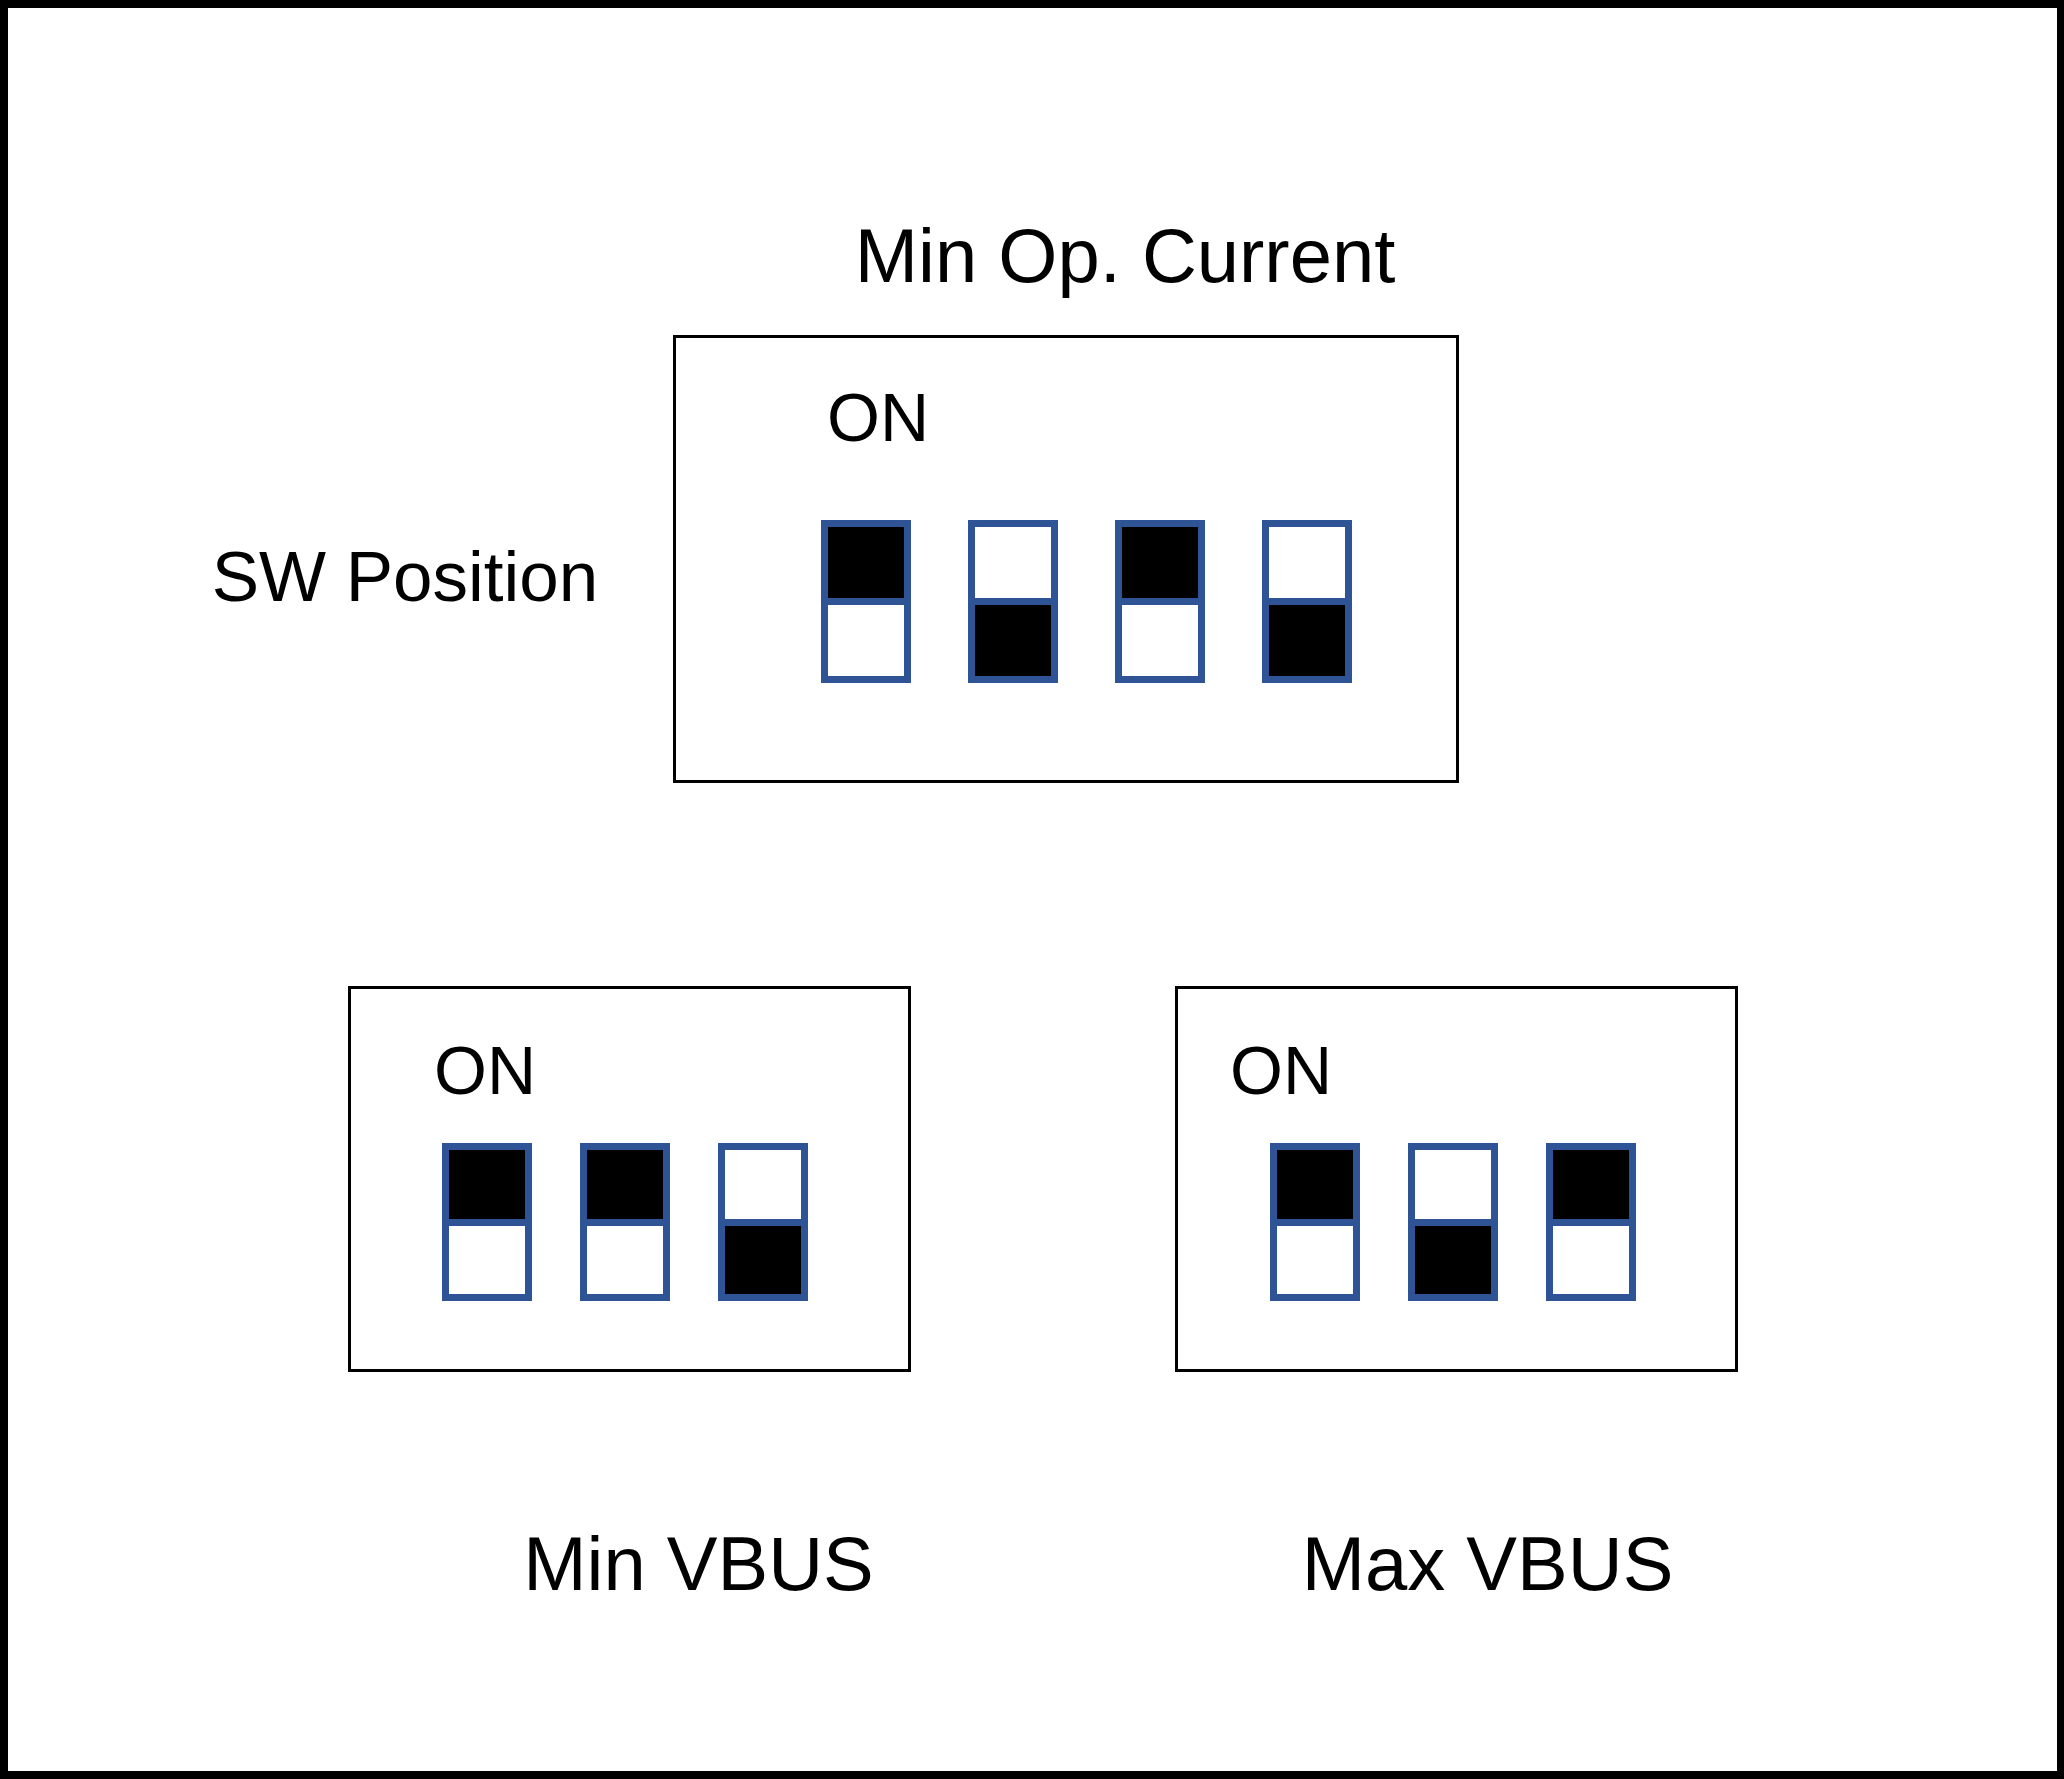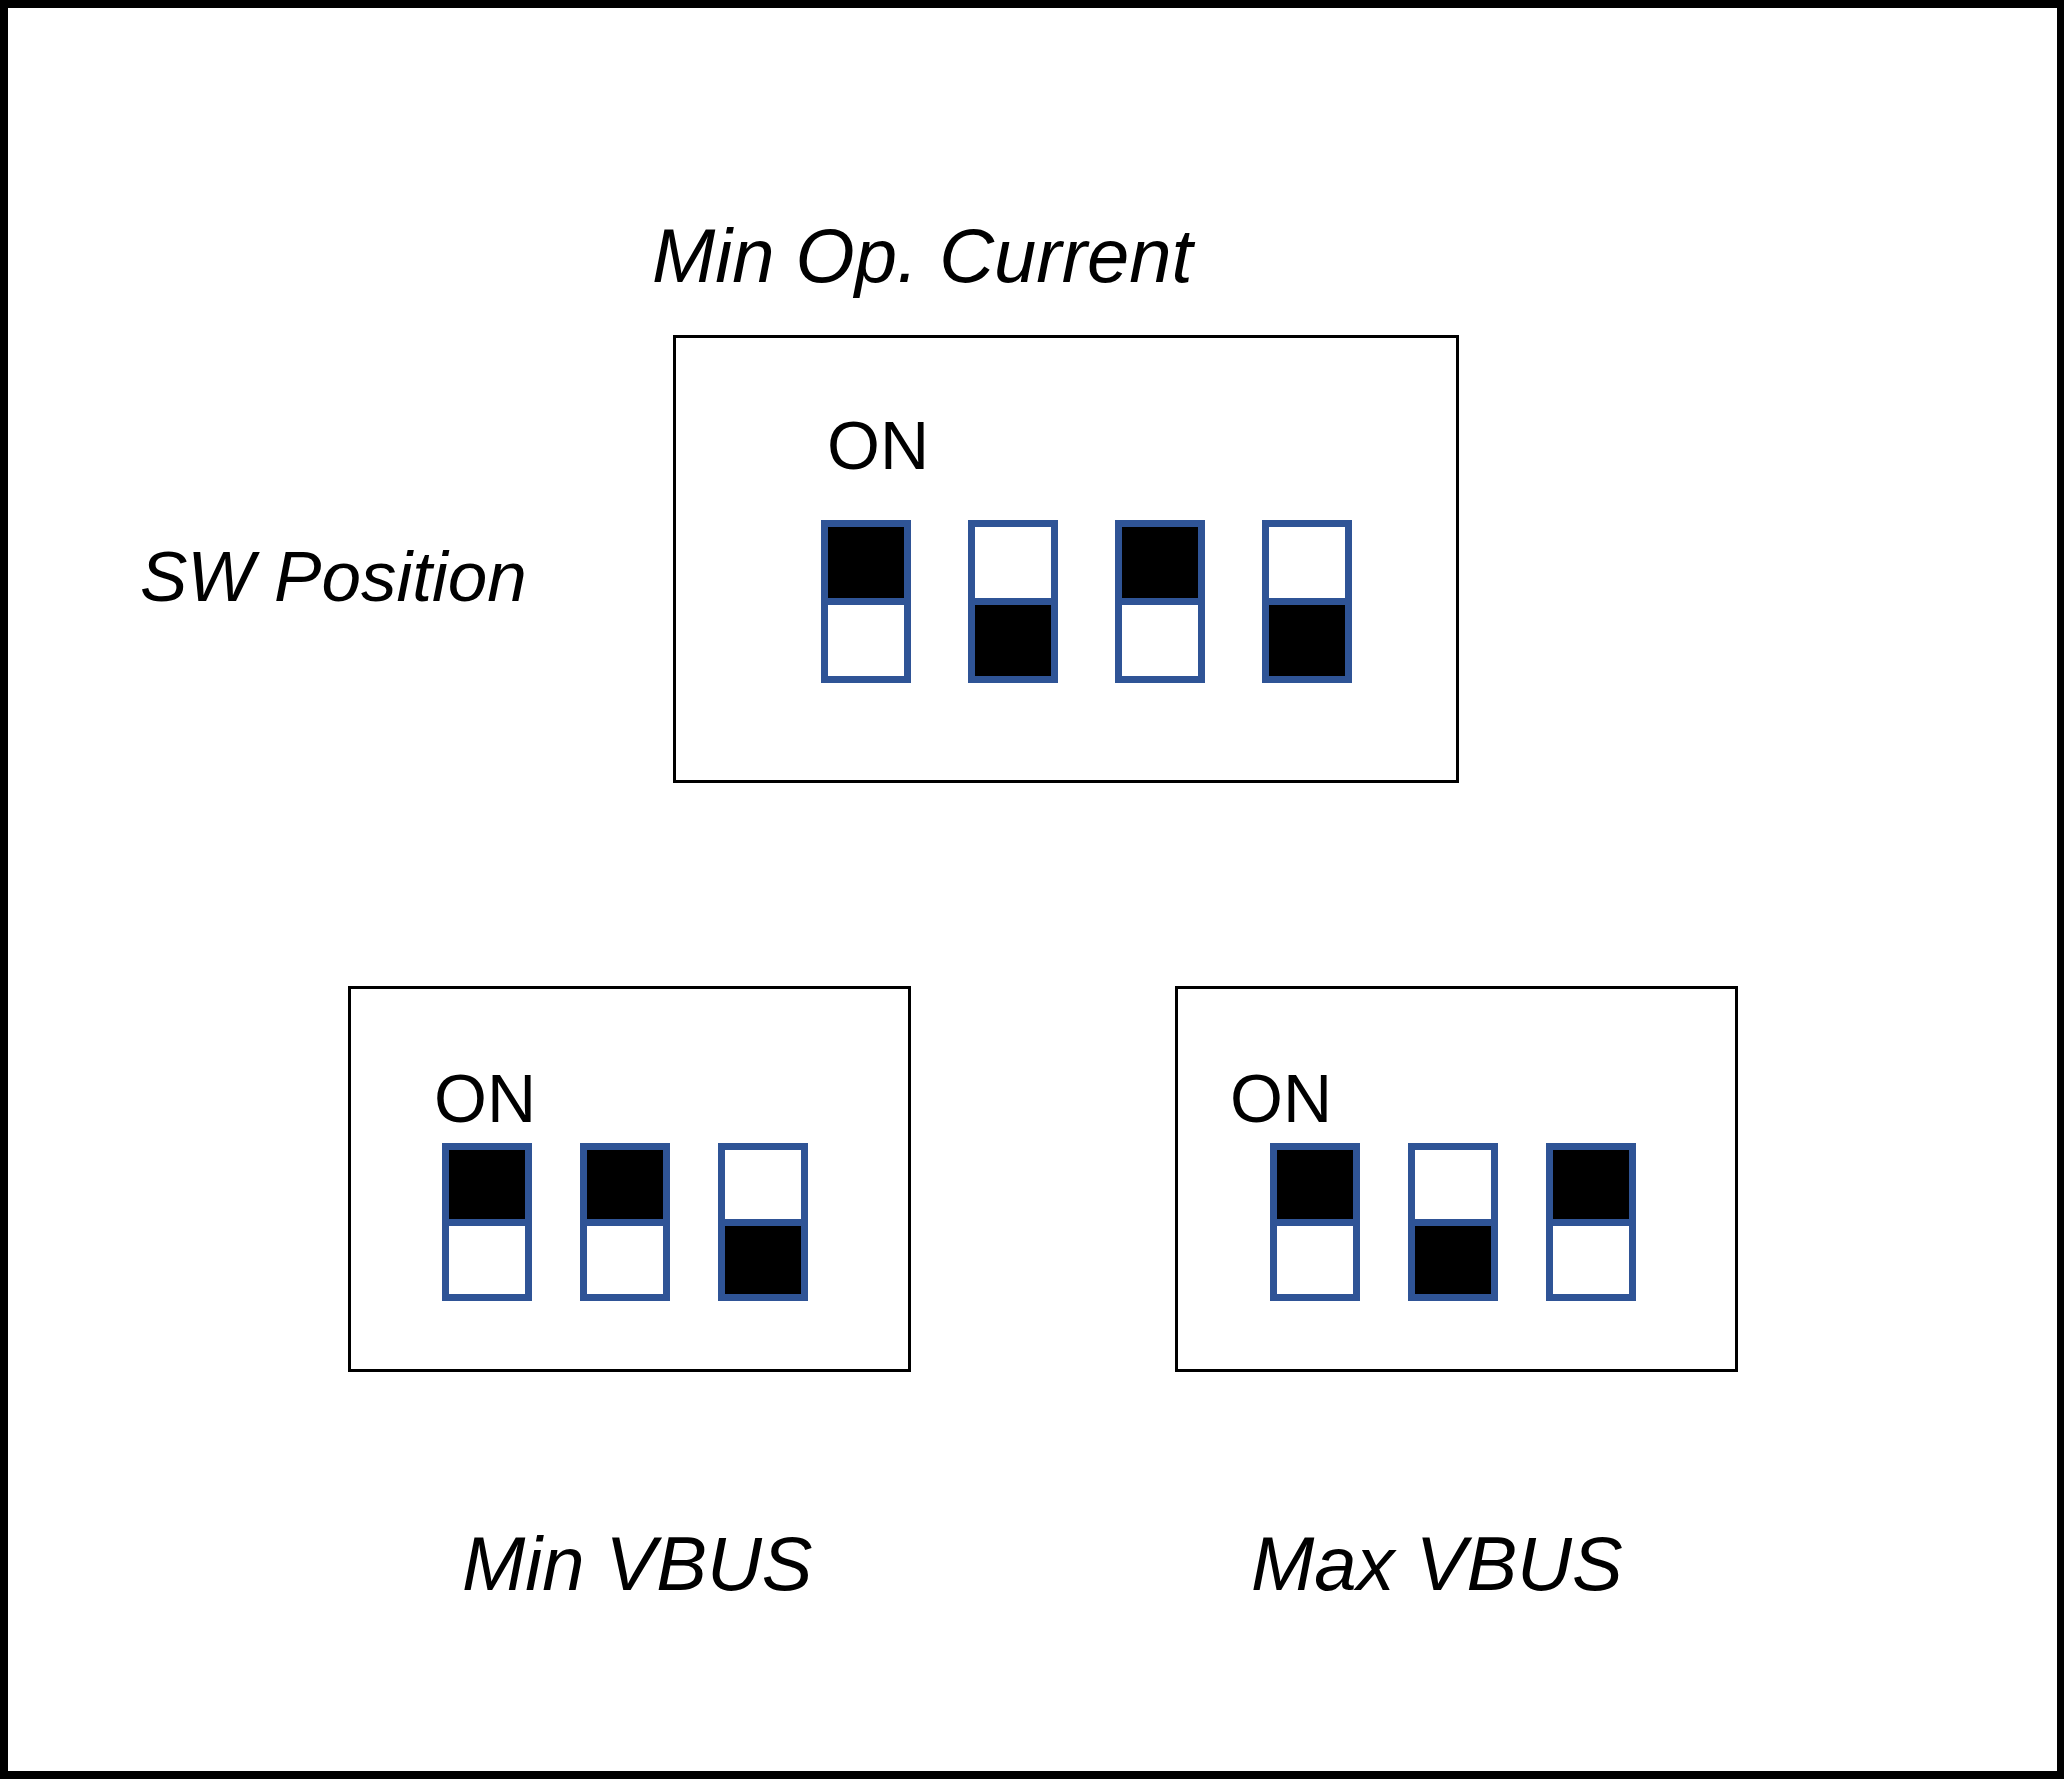--- a/index.html
+++ b/index.html
@@ -13,25 +13,25 @@
     width:2065px;height:1779px;
     box-sizing:border-box;
     background:var(--paper);
     border:8.5px solid var(--ink);
     font-family:"Liberation Sans", sans-serif;
     color:var(--ink);
     overflow:hidden;
   }
   .caption{
     position:absolute;
+    text-align:center;
     font-size:76px;
     line-height:1.1;
     white-space:nowrap;
     color:var(--ink);
-    font-style:italic;
   }
   .title{top:206px;left:644px;width:946px;}
   .sw-position{top:493px;left:132px;width:530px;font-size:71px;margin-top:37px;}
   .min-vbus{top:1514px;left:454px;width:473px;}
   .max-vbus{top:1514px;left:1243px;width:473px;}
 
   .box{
     position:absolute;
     box-sizing:border-box;
     border:3.8px solid var(--ink);
@@ -40,21 +40,20 @@
   .box-top{left:665px;top:327px;width:786px;height:448px;}
   .box-left{left:340px;top:978px;width:563px;height:386px;}
   .box-right{left:1167px;top:978px;width:563px;height:386px;}
 
   .on-label{
     position:absolute;
     font-size:68px;
     line-height:1;
     color:var(--ink);
     white-space:nowrap;
-    margin-top:28px;
   }
   .box-top .on-label{left:151px;top:45px;}
   .box-left .on-label{left:83px;top:47px;}
   .box-right .on-label{left:52px;top:47px;}
 
   .switch-row{
     position:absolute;
     display:flex;
   }
   .box-top .switch-row{left:145px;top:182px;gap:57px;}

